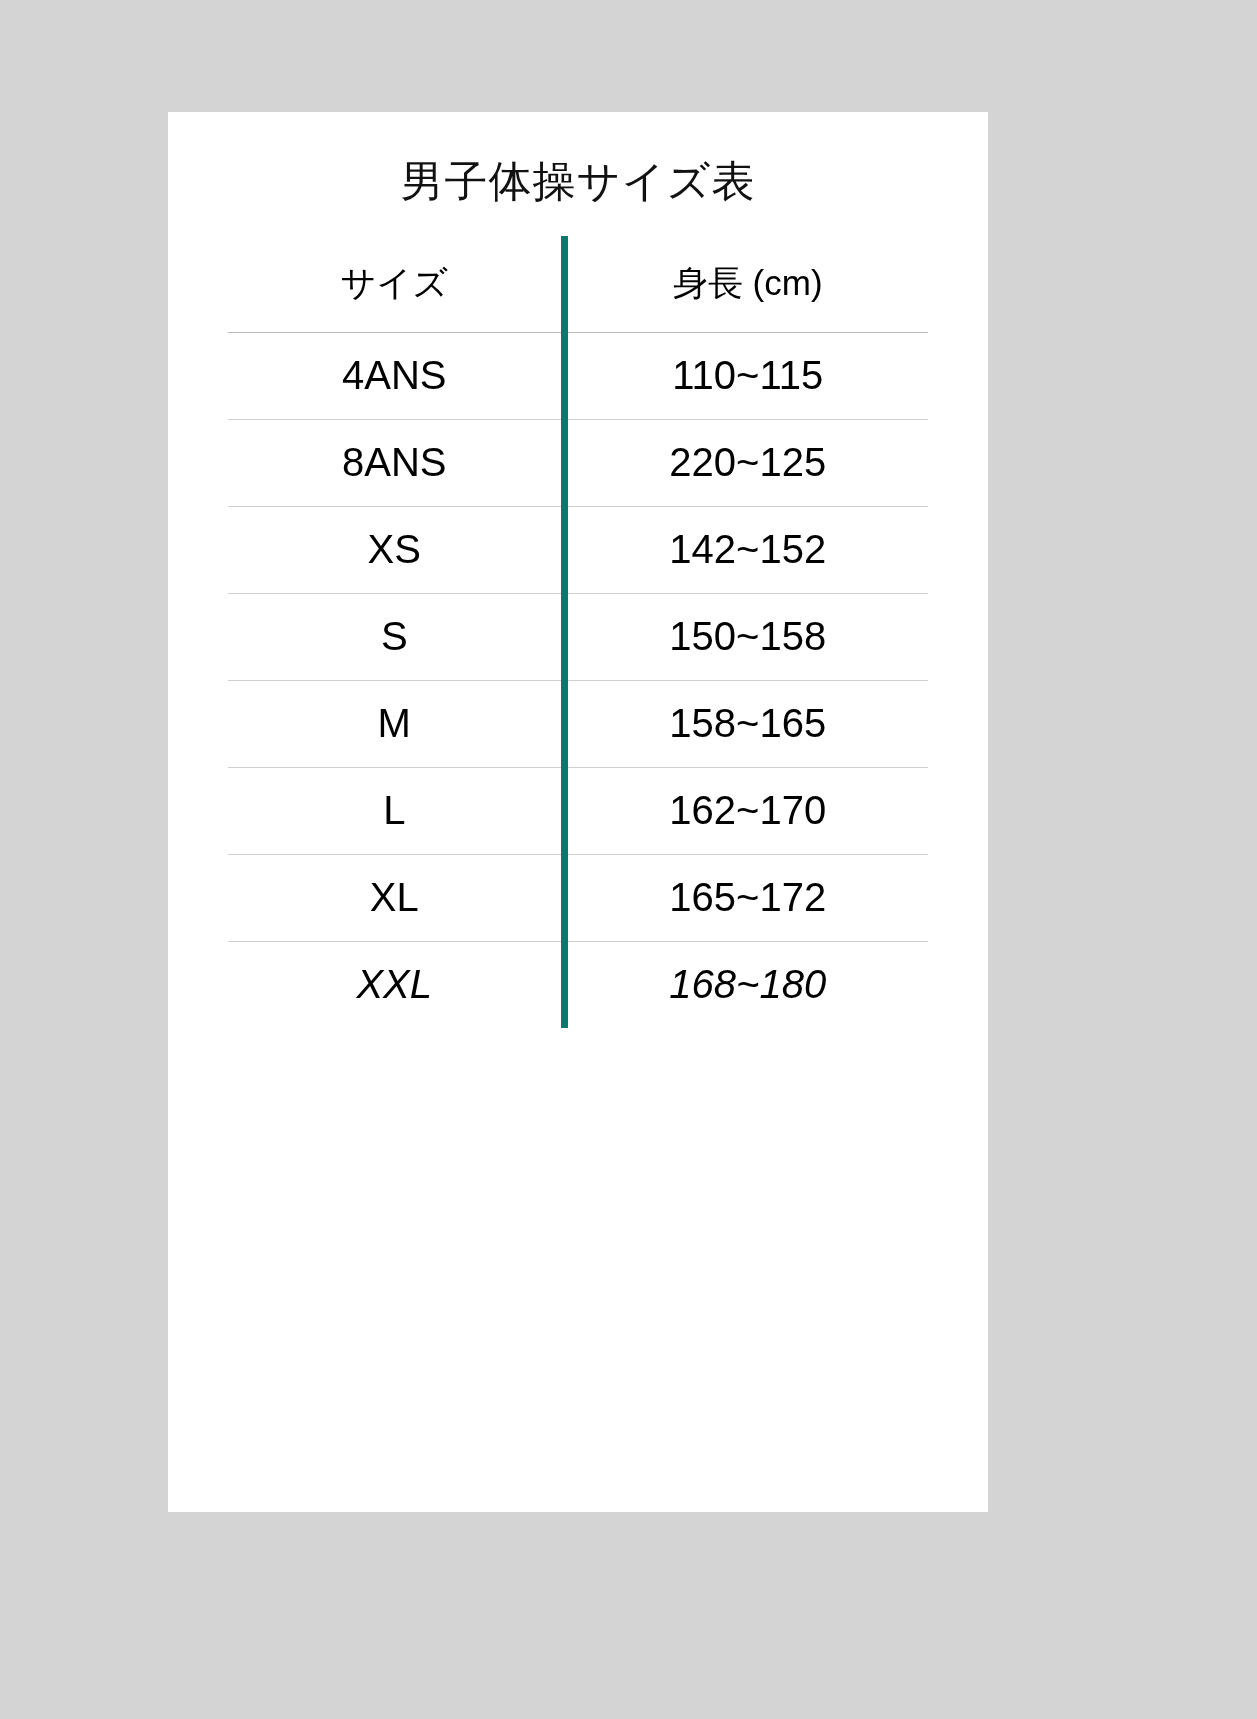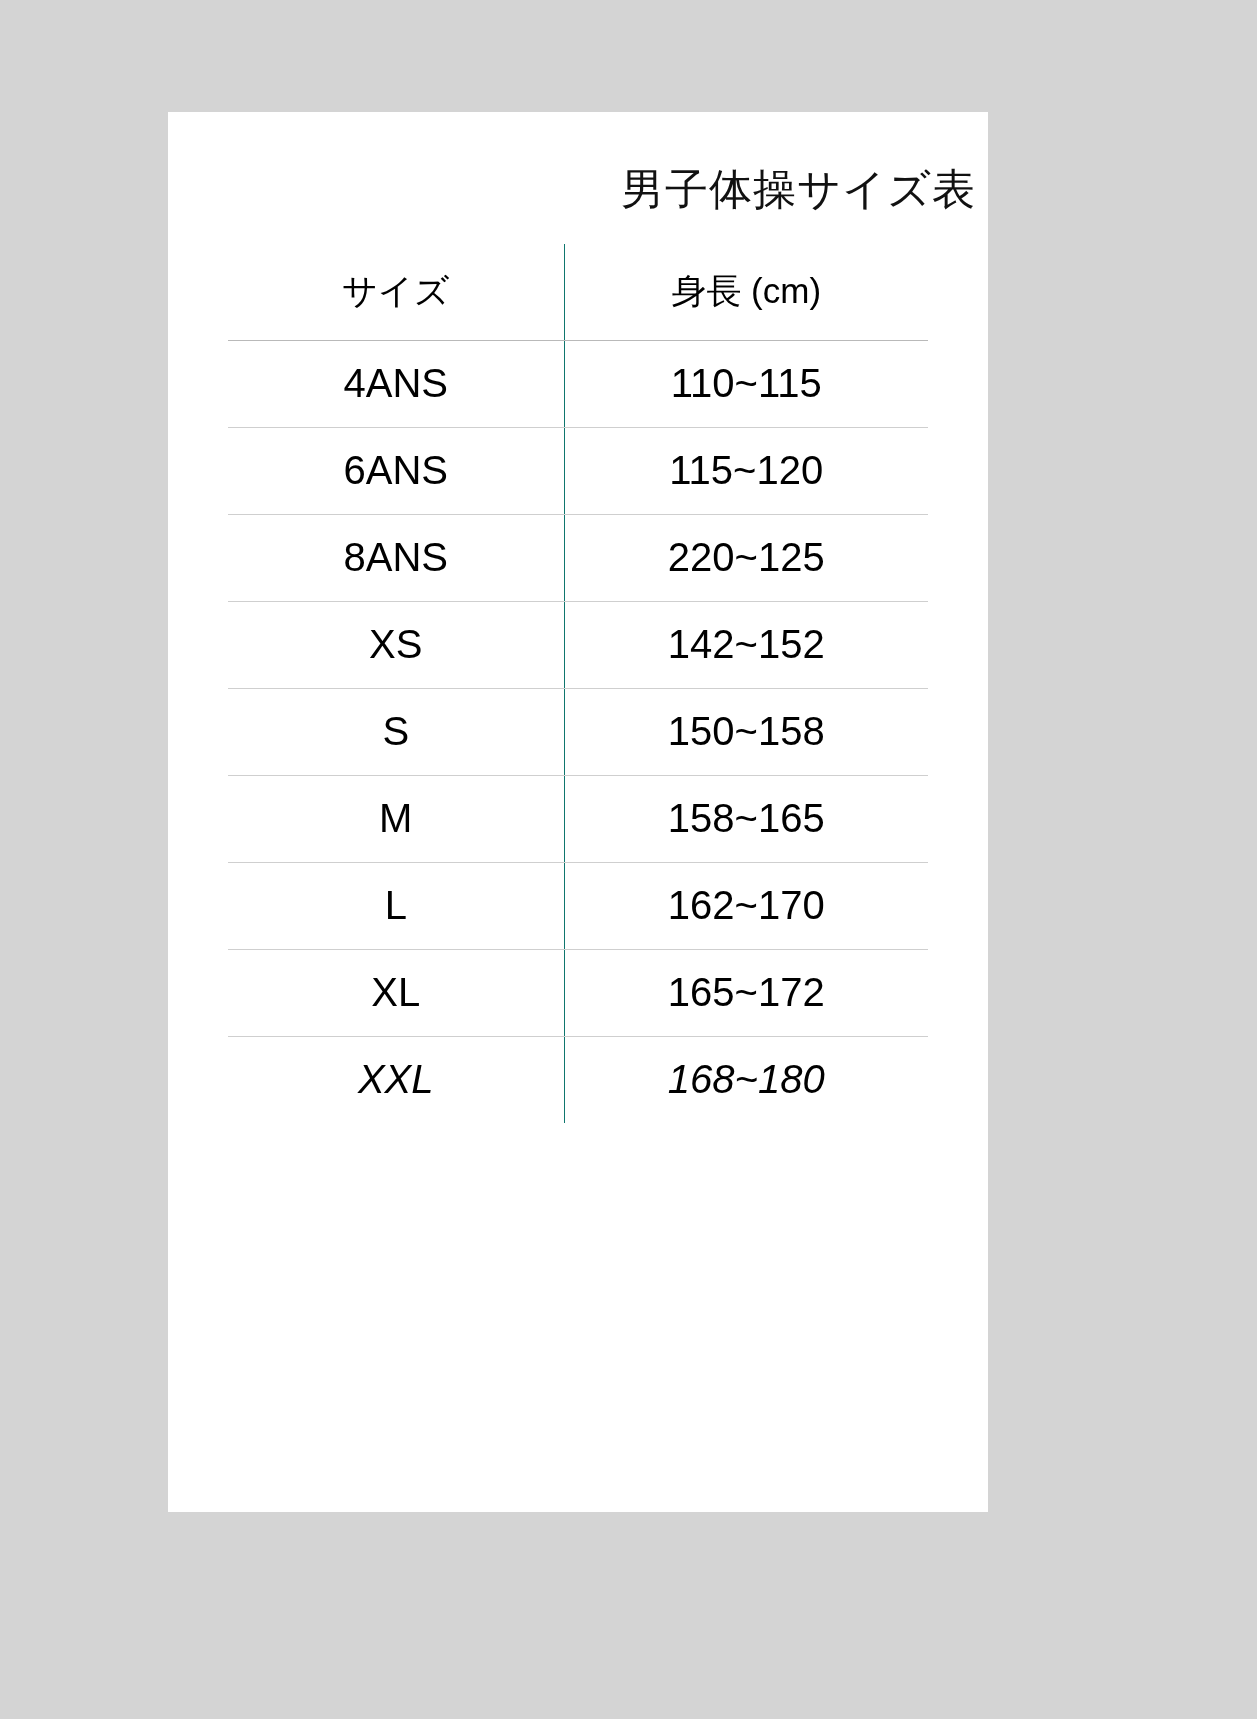--- a/index.html
+++ b/index.html
@@ -29,26 +29,26 @@
     position: absolute;
     left: 168px;
     top: 112px;
     width: 820px;
     height: 1400px;
     background: #ffffff;
     box-sizing: border-box;
   }
 
   .card-title {
-    text-align: right;
+    text-align: center;
     font-size: 43px;
     font-weight: 400;
     letter-spacing: 1px;
     color: #111111;
-    margin: 12px;
+    margin: 4px;
     padding-top: 40px;
     line-height: 1.2;
   }
 
   .size-table {
     width: 700px;
     margin: 28px auto 0 auto;
     border-collapse: collapse;
     table-layout: fixed;
   }
@@ -79,21 +79,21 @@
   }
 
   .size-table tbody tr:last-child td {
     border-bottom: none;
     font-style: italic;
   }
 
   
   .size-table th.col-divider,
   .size-table td.col-divider {
-    border-left: 1px solid #0f766e;
+    border-left: 7px solid #0f766e;
   }
 </style>
 </head>
 <body>
 
 <div class="page-frame">
   <div class="card">
 
     <h1 class="card-title">男子体操サイズ表</h1>
 
@@ -105,24 +105,20 @@
       <thead>
         <tr>
           <th>サイズ</th>
           <th class="col-divider">身長 (cm)</th>
         </tr>
       </thead>
       <tbody>
         <tr>
           <td>4ANS</td>
           <td class="col-divider">110~115</td>
-        </tr>
-        <tr>
-          <td>6ANS</td>
-          <td class="col-divider">115~120</td>
         </tr>
         <tr>
           <td>8ANS</td>
           <td class="col-divider">220~125</td>
         </tr>
         <tr>
           <td>XS</td>
           <td class="col-divider">142~152</td>
         </tr>
         <tr>

